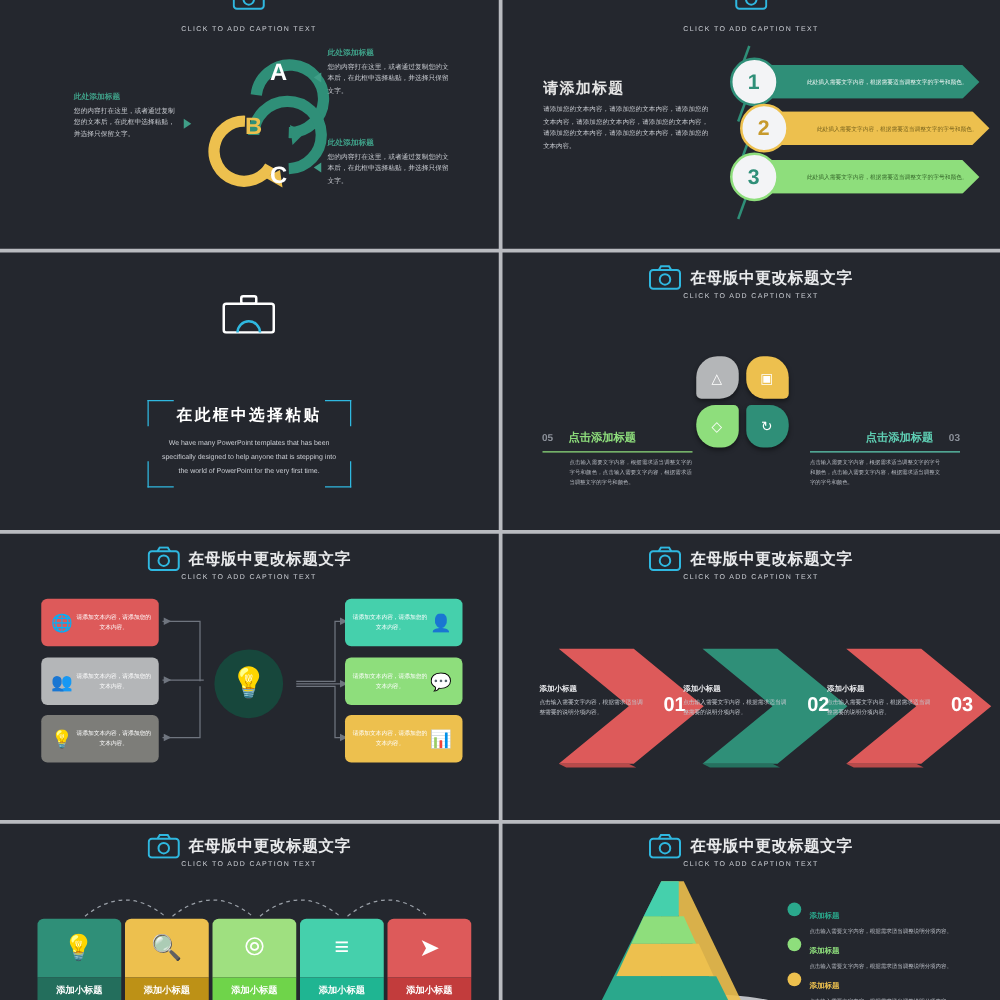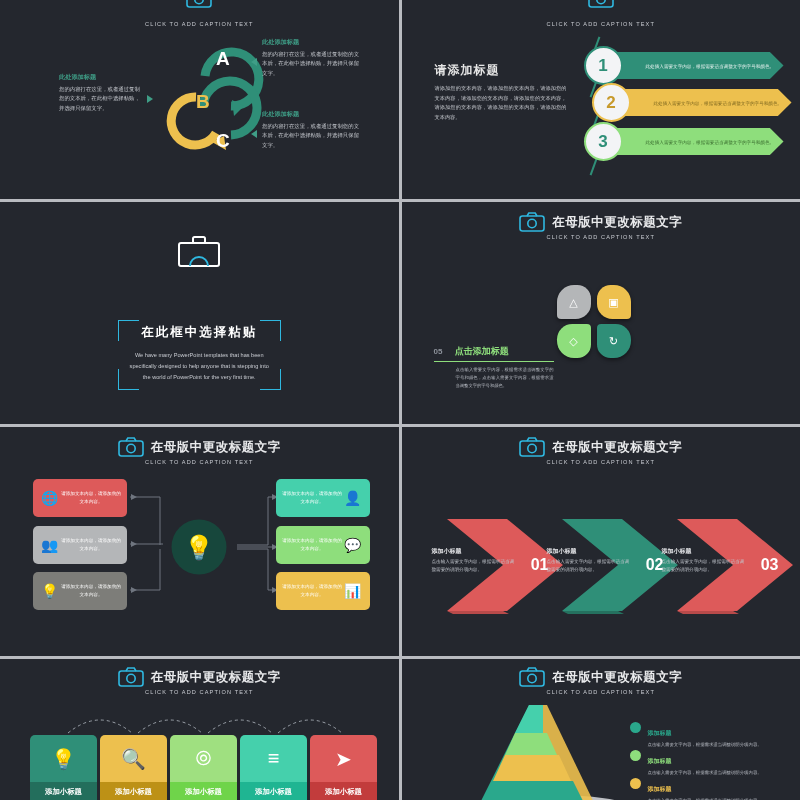--- a/index.html
+++ b/index.html
@@ -219,20 +219,26 @@
 
 
 
     <div class="q" style="left:32px;top:138px;text-align:left;">
       <span class="num">05</span>
       <span class="ttl" style="color:#8ede7c;margin-left:8px;">点击添加标题</span>
       <div class="rule" style="background:#8ede7c;"></div>
       <div class="bd" style="padding-left:22px;text-align:justify;">点击输入需要文字内容，根据需求适当调整文字的字号和颜色，点击输入需要文字内容，根据需求适当调整文字的字号和颜色。</div>
     </div>
 
+    <div class="q" style="right:32px;top:138px;text-align:right;">
+      <span class="ttl" style="color:#5fcfb4;margin-right:8px;">点击添加标题</span>
+      <span class="num">03</span>
+      <div class="rule" style="background:#5fcfb4;"></div>
+      <div class="bd" style="padding-right:16px;text-align:justify;">点击输入需要文字内容，根据需求适当调整文字的字号和颜色，点击输入需要文字内容，根据需求适当调整文字的字号和颜色。</div>
+    </div>
 
     <div class="petal" style="left:155px;top:83px;background:#b4b6b8;border-radius:50% 40% 45% 12%;">
       <span>△</span>
     </div>
     <div class="petal" style="left:195px;top:83px;background:#edc04e;border-radius:40% 50% 12% 45%;">
       <span>▣</span>
     </div>
     <div class="petal" style="left:155px;top:122px;background:#8ede7c;border-radius:45% 12% 40% 50%;">
       <span>◇</span>
     </div>

